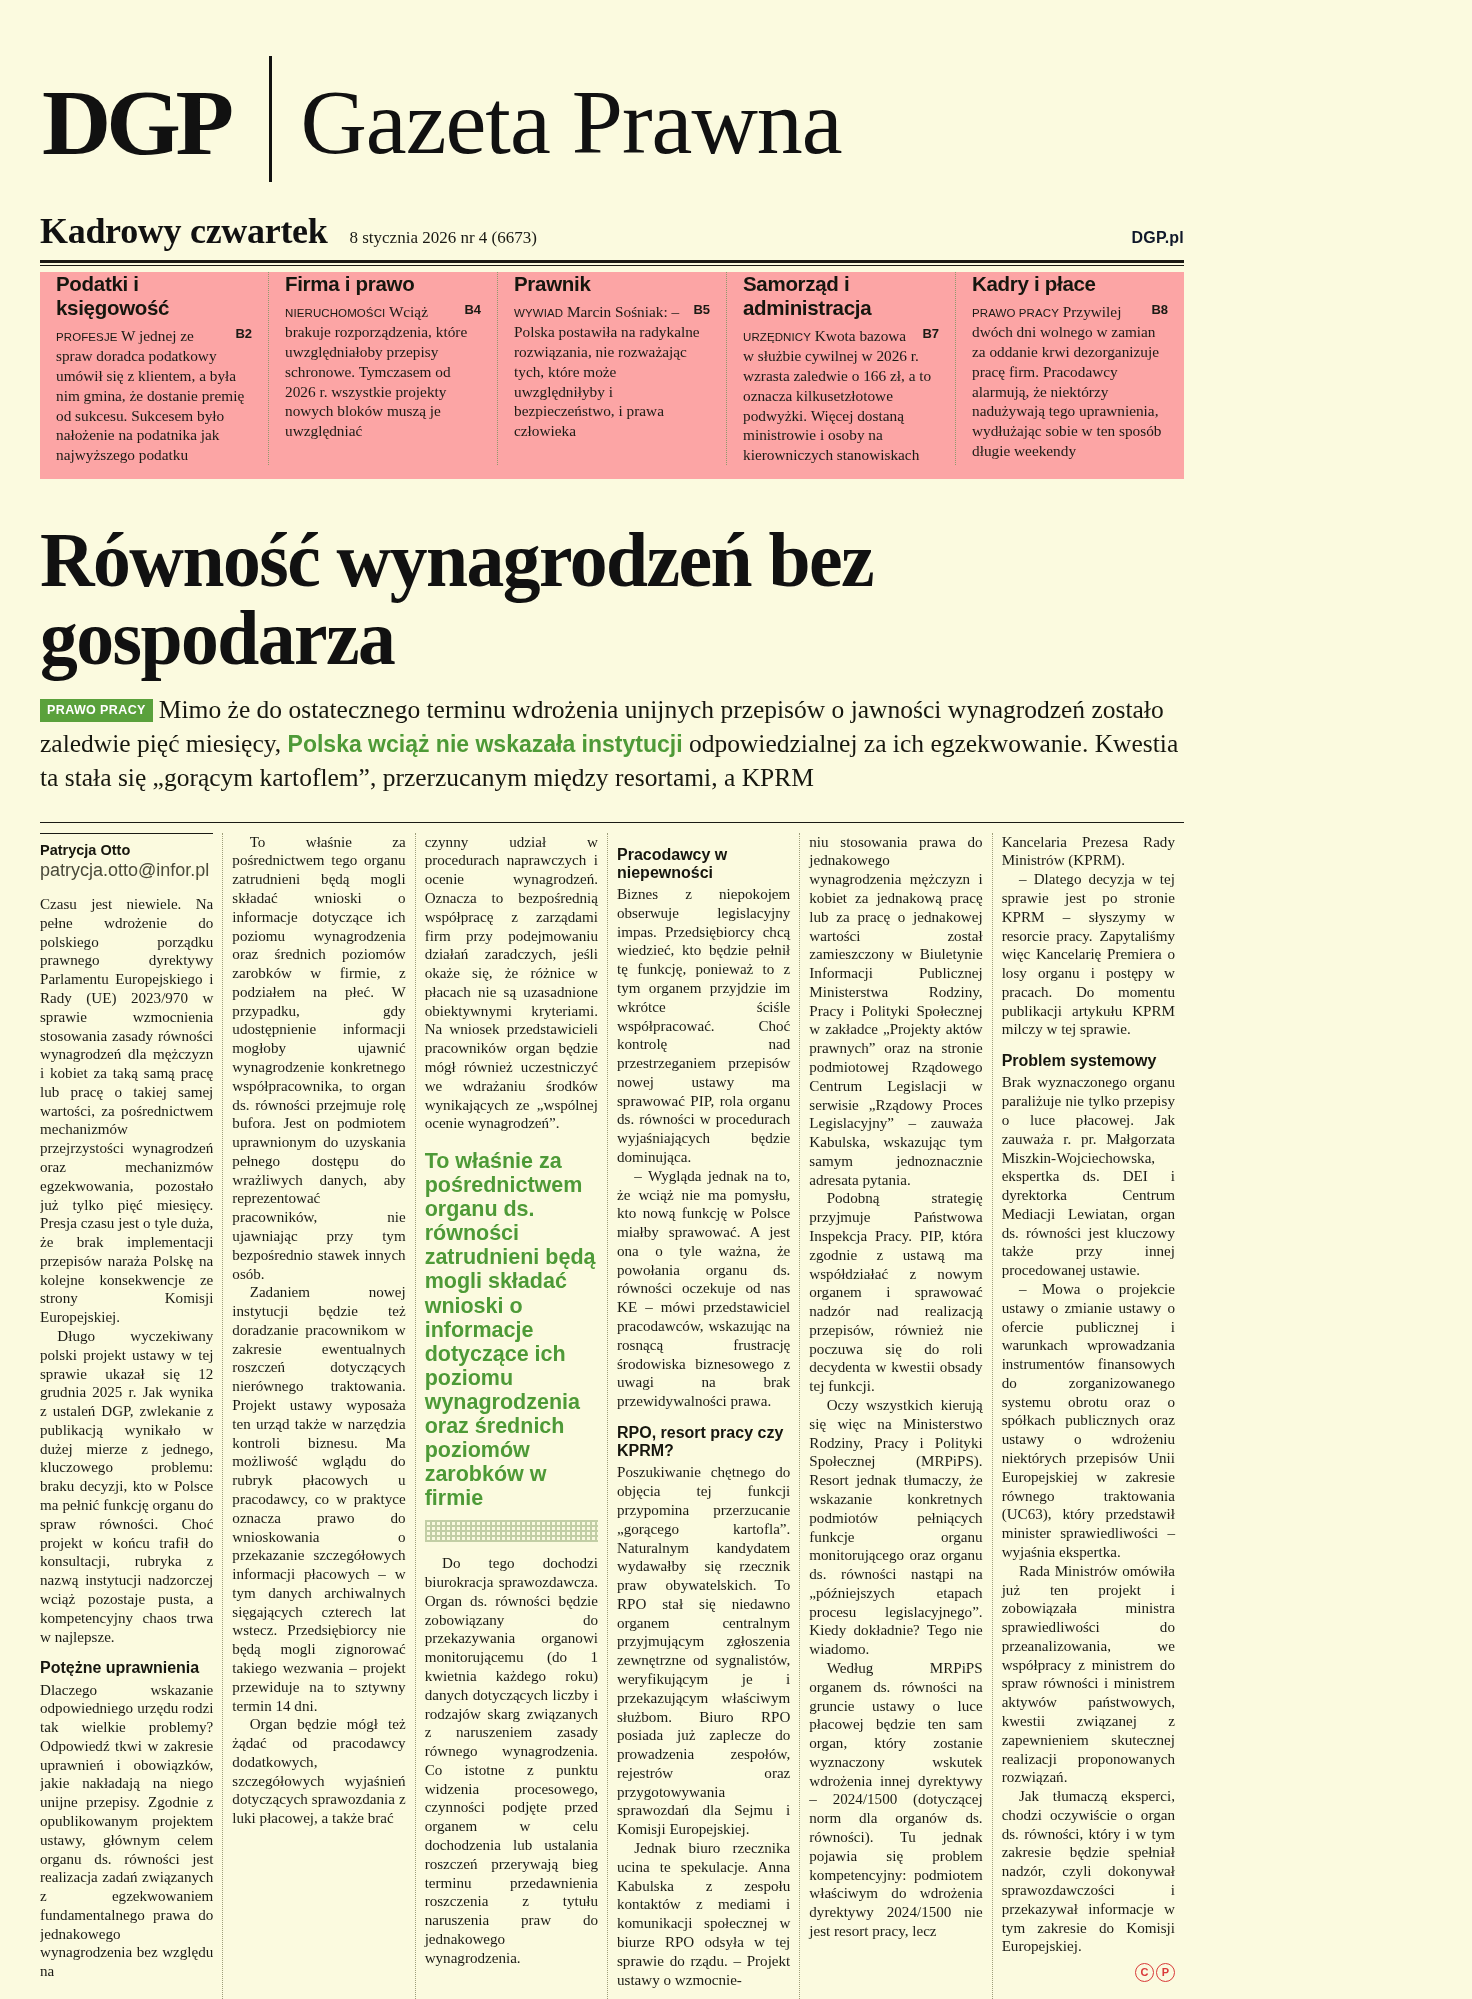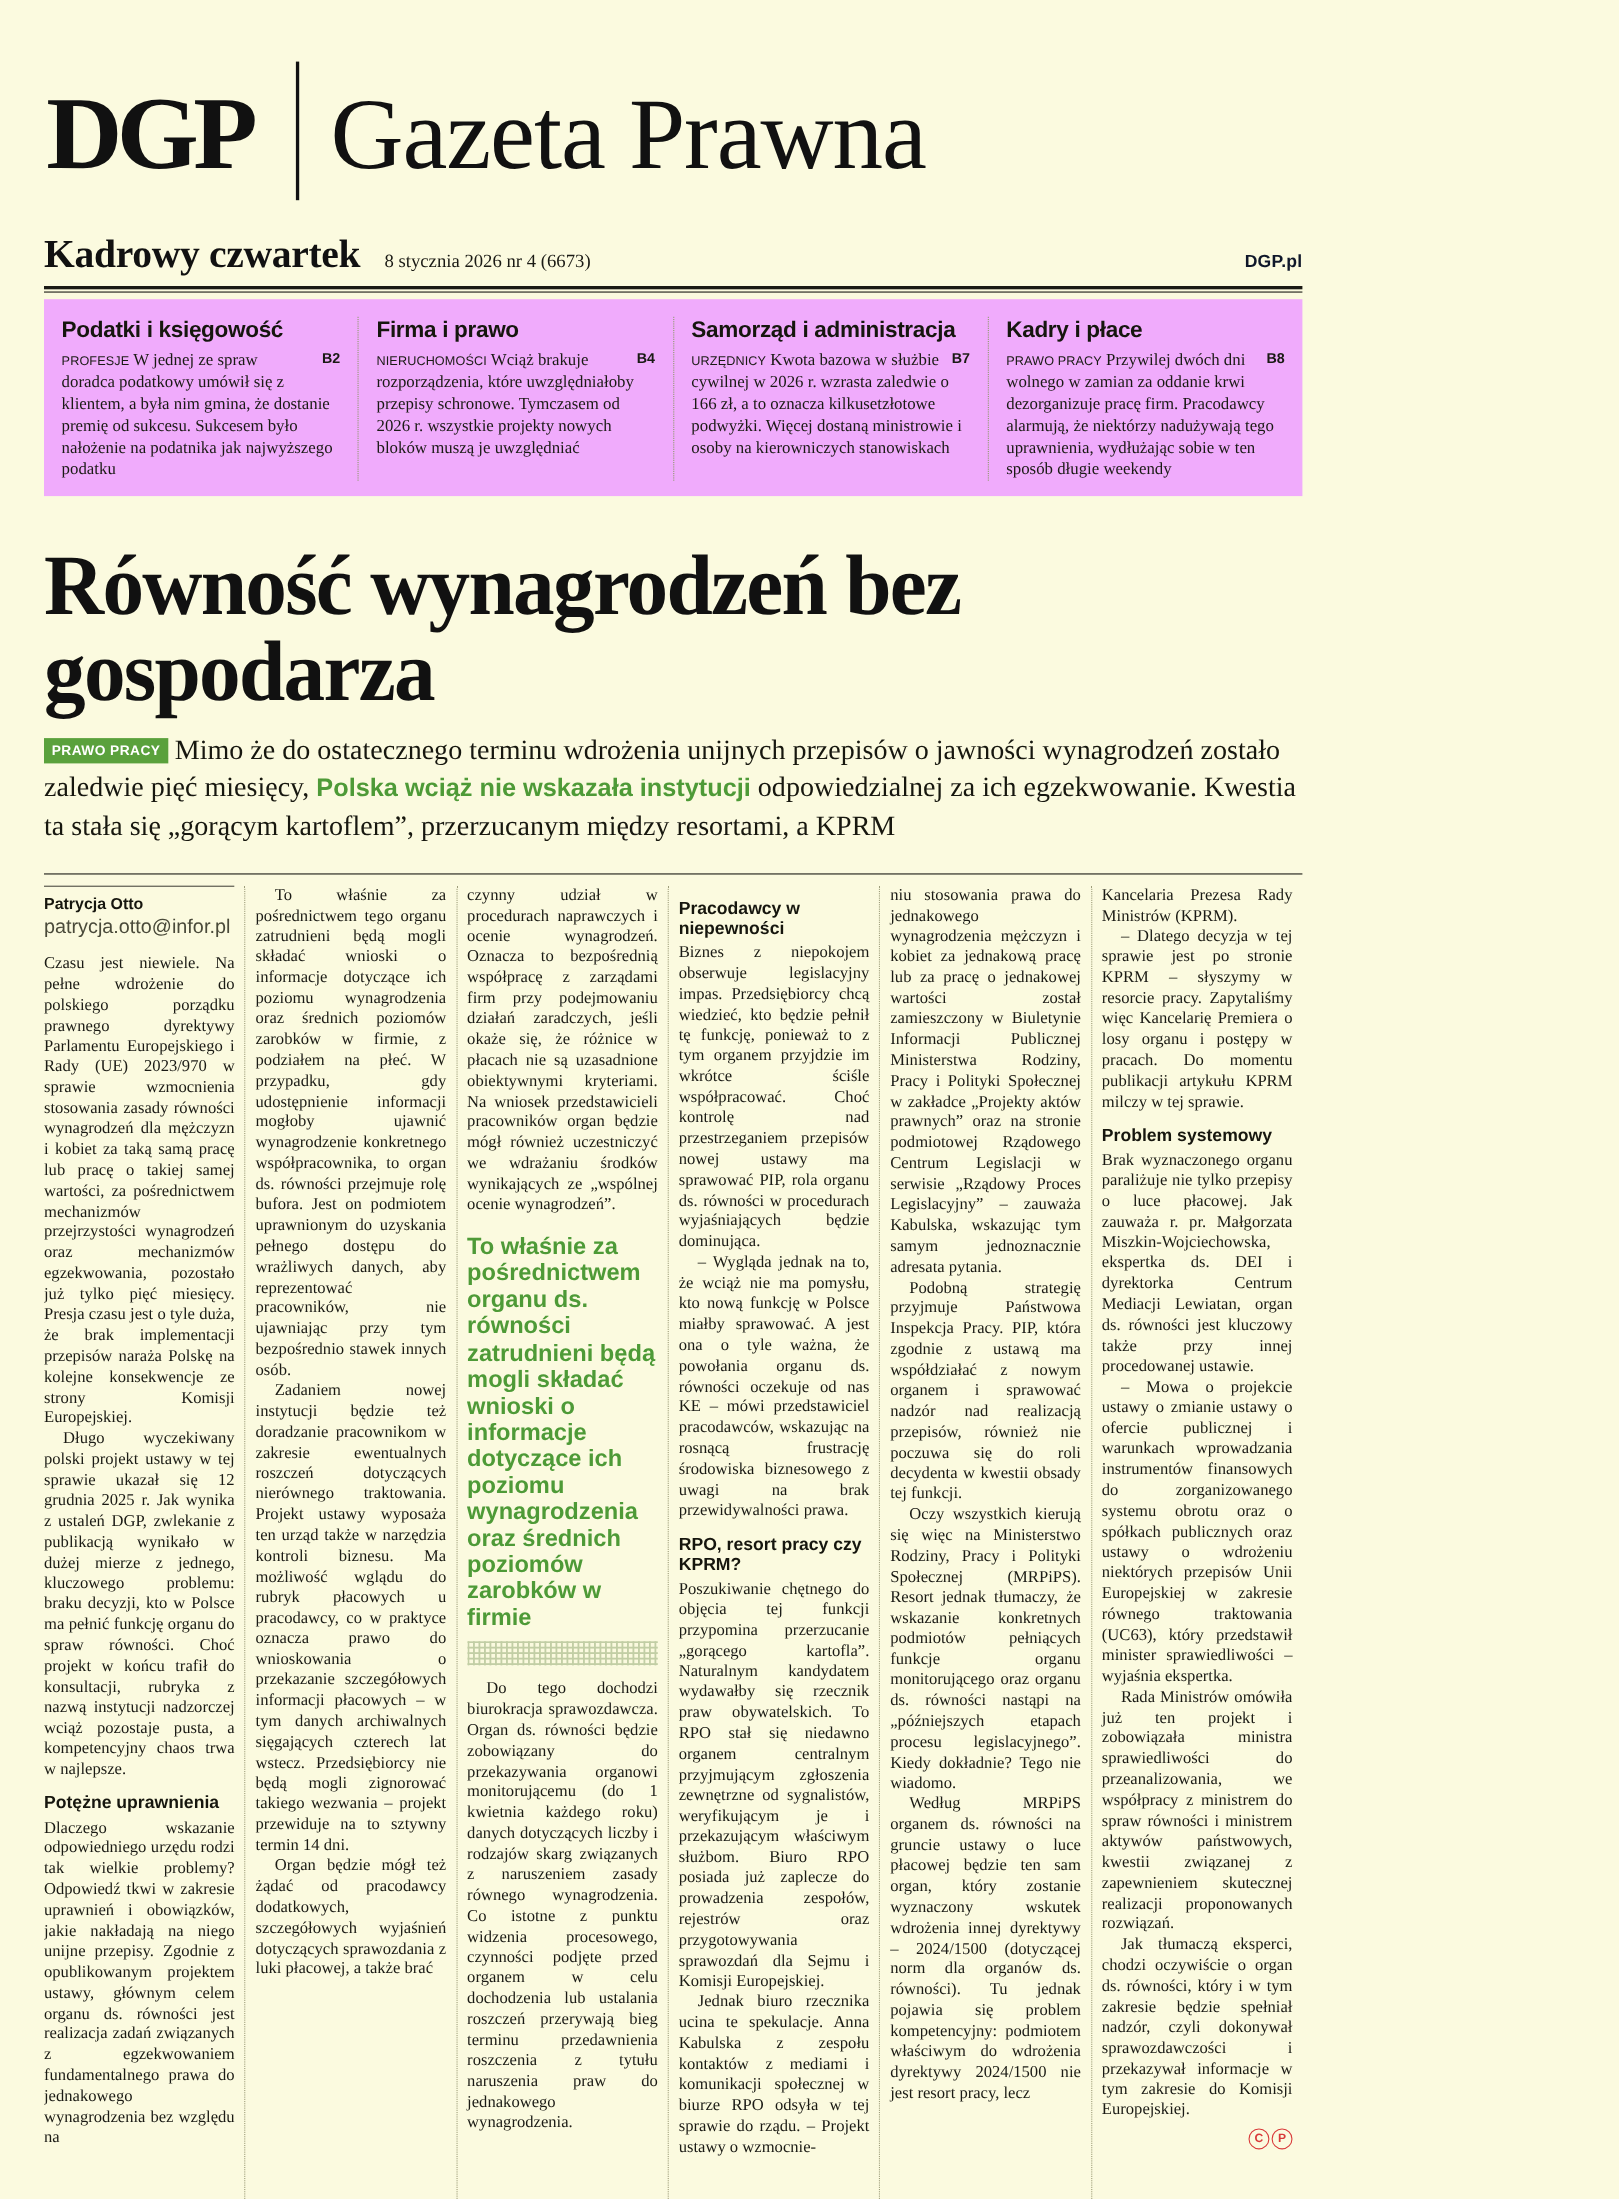--- a/index.html
+++ b/index.html
@@ -88,23 +88,23 @@
   .double-rule {
     border-top: 3px solid #1a1a14;
     border-bottom: 1px solid #1a1a14;
     height: 2px;
     margin: 0 4px;
   }
 
   
   .teasers {
     display: flex;
-    background: #f0abfc;
+    background: #fca5a5;
     margin: 6px 4px 0 4px;
-    padding: 16px 0 14px 0;
+    padding: 0 0 14px 0;
   }
   .teaser {
     flex: 1 1 0;
     padding: 0 16px;
     box-sizing: border-box;
     border-right: 1px dotted #8f9a6c;
     position: relative;
   }
   .teaser:last-child { border-right: none; }
   .teaser-title {
@@ -298,20 +298,24 @@
   <div class="double-rule"></div>
 
   <div class="teasers">
     <div class="teaser">
       <div class="teaser-title">Podatki i księgowość</div>
       <div class="teaser-body"><span class="teaser-page">B2</span><span class="teaser-tag">PROFESJE</span><span> W jednej ze spraw doradca podatkowy umówił się z klientem, a była nim gmina, że dostanie premię od sukcesu. Sukcesem było nałożenie na podatnika jak najwyższego podatku</span></div>
     </div>
     <div class="teaser">
       <div class="teaser-title">Firma i prawo</div>
       <div class="teaser-body"><span class="teaser-page">B4</span><span class="teaser-tag">NIERUCHOMOŚCI</span><span> Wciąż brakuje rozporządzenia, które uwzględniałoby przepisy schronowe. Tymczasem od 2026 r. wszystkie projekty nowych bloków muszą je uwzględniać</span></div>
+    </div>
+    <div class="teaser">
+      <div class="teaser-title">Prawnik</div>
+      <div class="teaser-body"><span class="teaser-page">B5</span><span class="teaser-tag">WYWIAD</span><span> Marcin Sośniak: – Polska postawiła na radykalne rozwiązania, nie rozważając tych, które może uwzględniłyby i bezpieczeństwo, i prawa człowieka</span></div>
     </div>
     <div class="teaser">
       <div class="teaser-title">Samorząd i administracja</div>
       <div class="teaser-body"><span class="teaser-page">B7</span><span class="teaser-tag">URZĘDNICY</span><span> Kwota bazowa w służbie cywilnej w 2026 r. wzrasta zaledwie o 166 zł, a to oznacza kilkusetzłotowe podwyżki. Więcej dostaną ministrowie i osoby na kierowniczych stanowiskach</span></div>
     </div>
     <div class="teaser">
       <div class="teaser-title">Kadry i płace</div>
       <div class="teaser-body"><span class="teaser-page">B8</span><span class="teaser-tag">PRAWO PRACY</span><span> Przywilej dwóch dni wolnego w zamian za oddanie krwi dezorganizuje pracę firm. Pracodawcy alarmują, że niektórzy nadużywają tego uprawnienia, wydłużając sobie w ten sposób długie weekendy</span></div>
     </div>
   </div>

